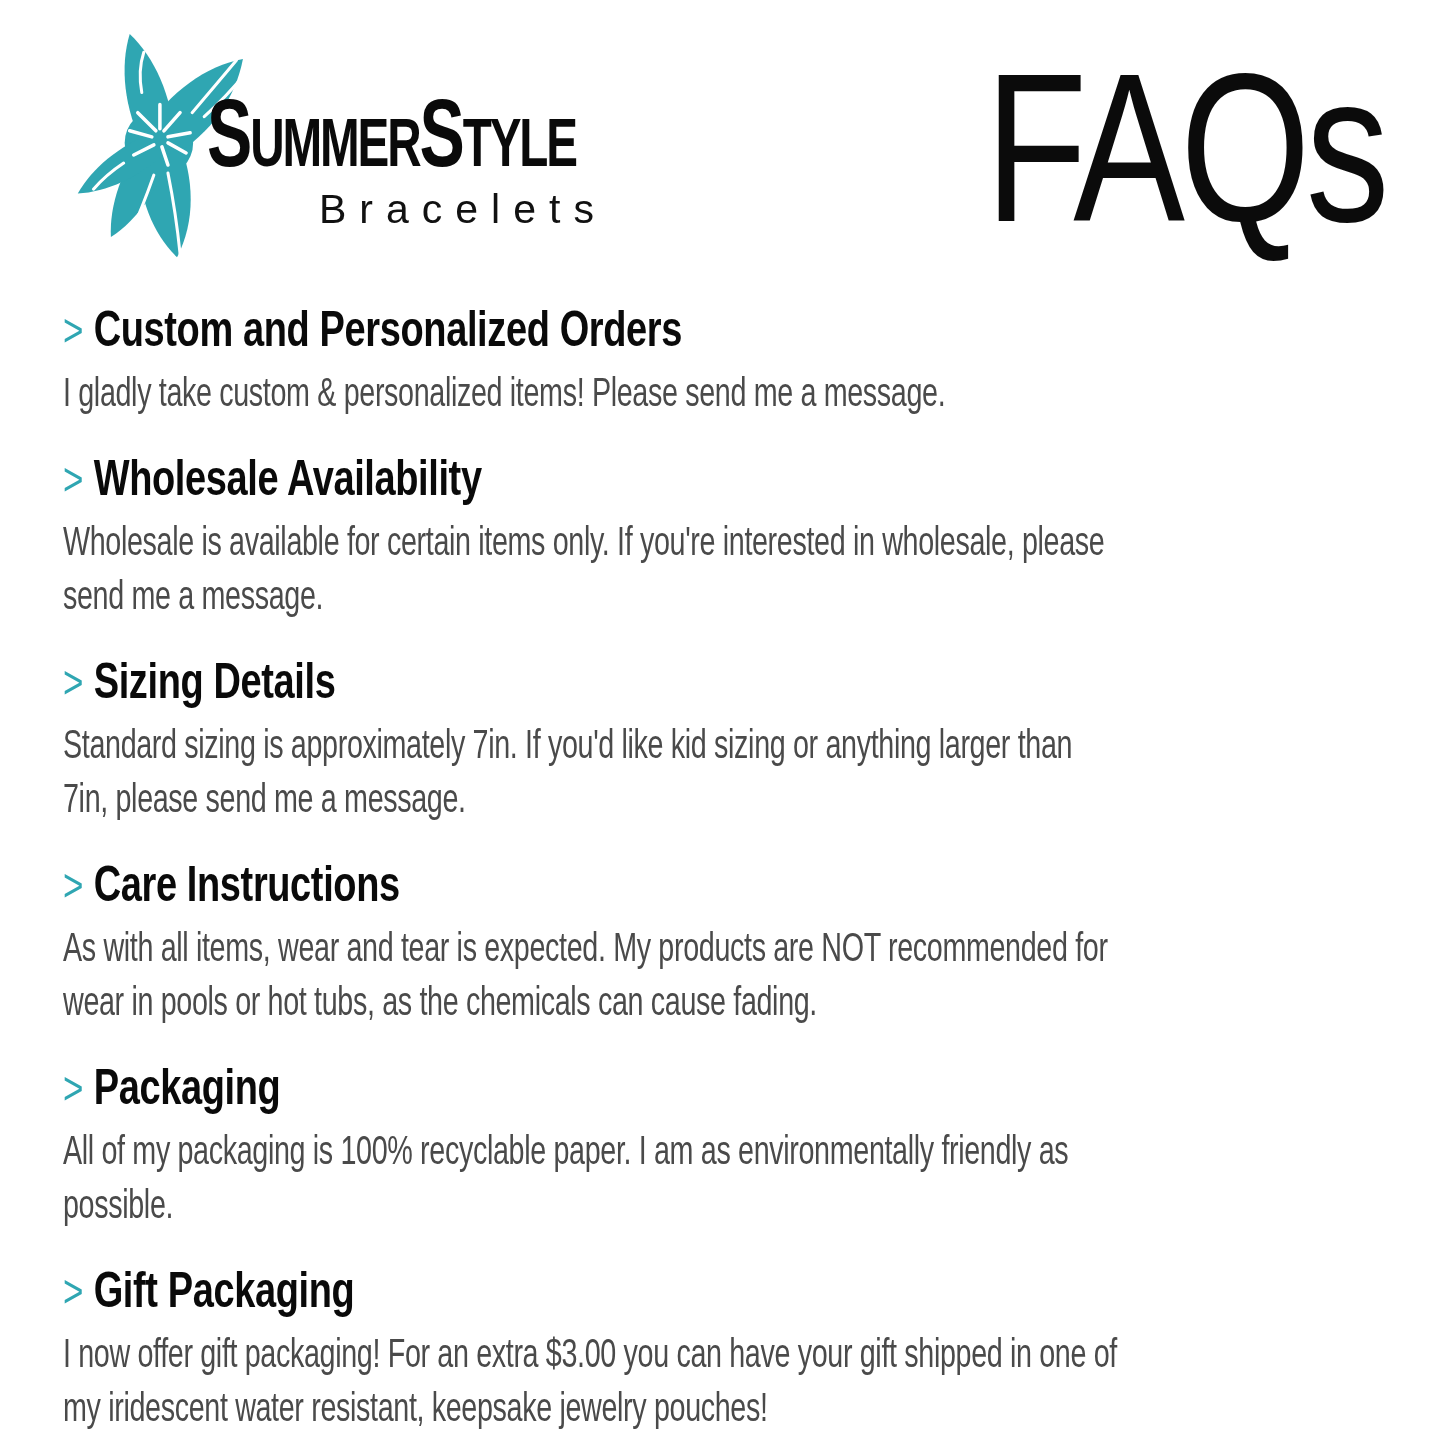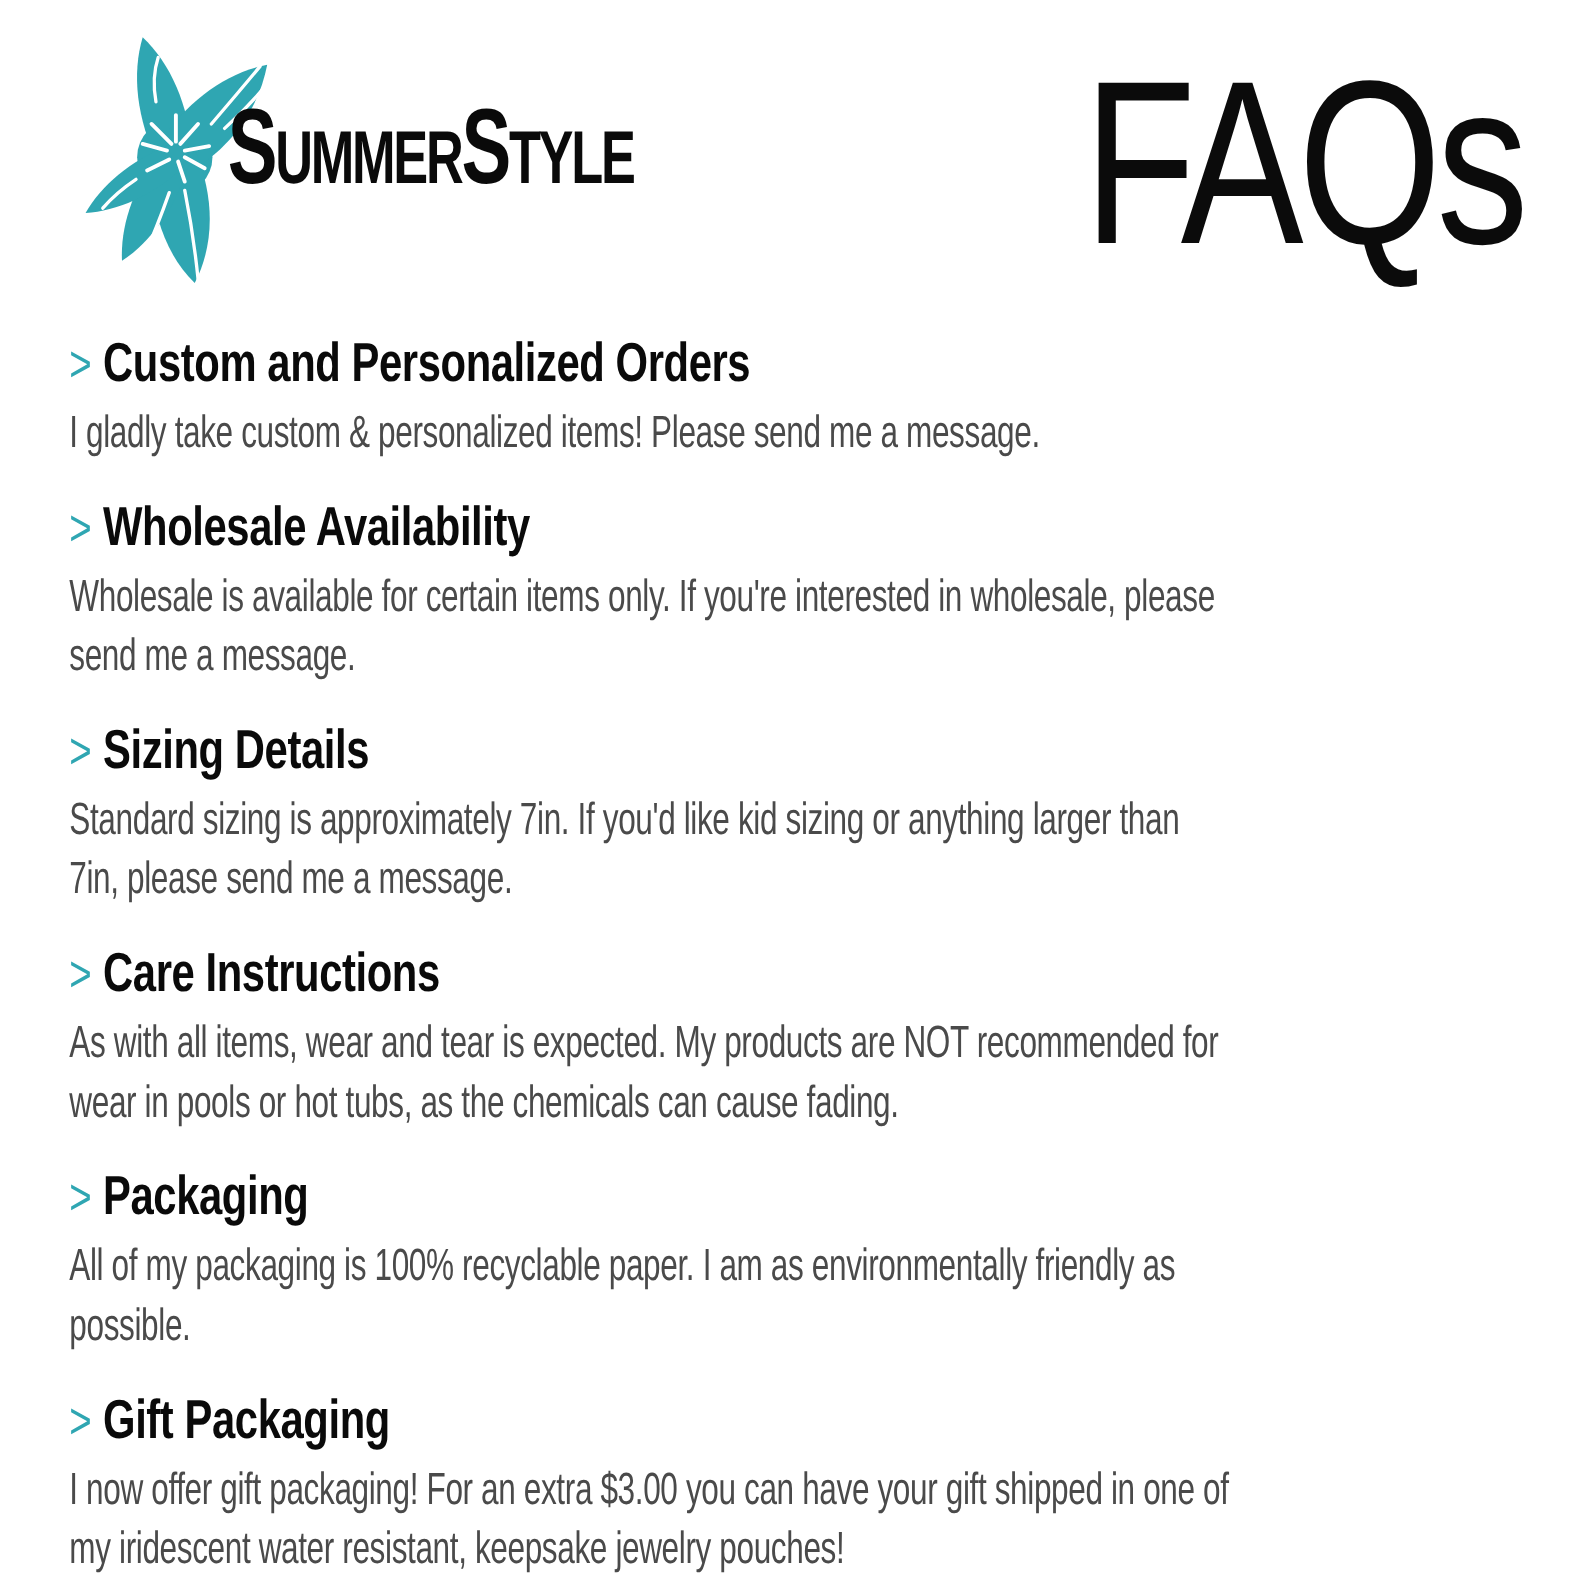--- a/index.html
+++ b/index.html
@@ -118,20 +118,21 @@
           <path d="M140,104 Q162,84 180,62"></path>
           <path d="M104,160 Q112,200 116,240"></path>
           <path d="M90,162 Q78,196 66,222"></path>
           <path d="M78,80 Q74,58 80,40"></path>
           <path d="M60,150 Q42,162 30,176"></path>
         </g>
       </g>
     </svg>
     <div class="brand-text">
       <div class="brand-name">SummerStyle</div>
+      <div class="brand-subtitle">Bracelets</div>
     </div>
   </div>
 
   <div class="faqs-title">FAQs</div>
 
   <div class="faq-main">
 
     <div class="faq-section">
       <div class="faq-heading">
         <span class="chevron">&gt;</span>

